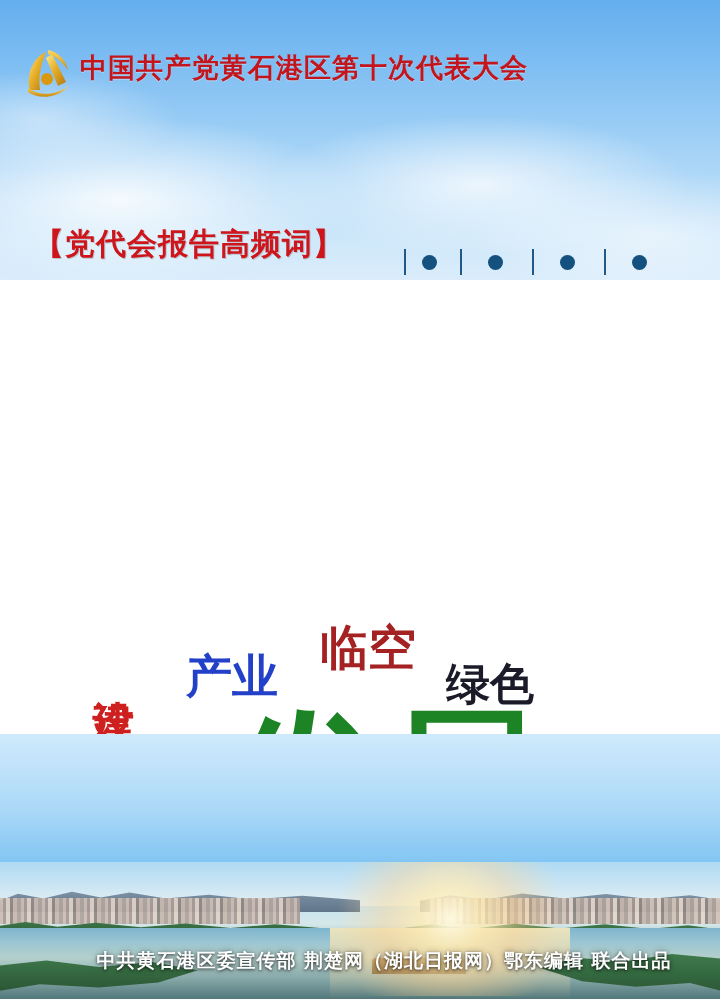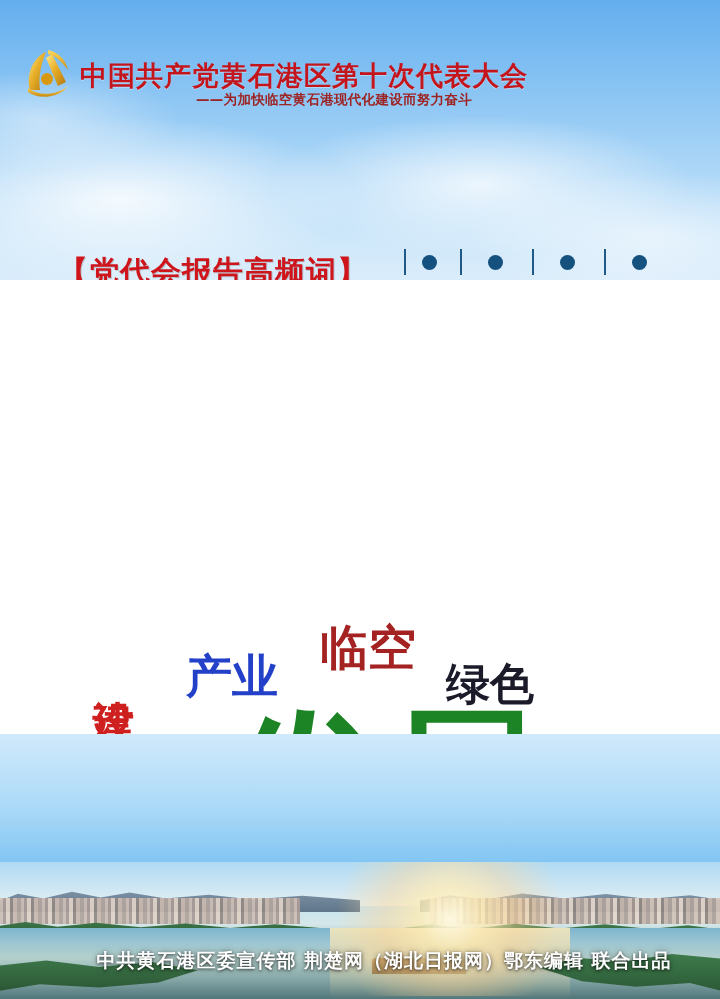--- a/index.html
+++ b/index.html
@@ -24,38 +24,36 @@
   
   .emblem{position:absolute;left:22px;top:46px;width:52px;height:54px;}
   
   .main-title{
     position:absolute;left:80px;top:50px;width:440px;
     font-family:"DejaVu Sans","Liberation Sans",sans-serif;
     font-size:27px;font-weight:bold;letter-spacing:1px;
     color:#c4151c;
     text-shadow:0 1px 0 rgba(255,255,255,.35);
     white-space:nowrap;
-    margin-top:8px;
   }
   .sub-title{
     position:absolute;left:196px;top:91px;width:470px;
     font-family:"DejaVu Sans","Liberation Sans",sans-serif;
     font-size:13.5px;font-weight:bold;letter-spacing:.3px;
     color:#9e2323;white-space:nowrap;
   }
 
   
   .section-title{
-    position:absolute;left:34px;top:252px;
+    position:absolute;left:34px;top:224px;
     font-family:Liberation Serif, serif;
     font-size:30px;font-weight:bold;letter-spacing:1px;
     color:#cf151c;
     text-shadow:1px 1px 0 rgba(120,120,120,.35);
     white-space:nowrap;
-    margin-left:24px;
   }
   .deco{position:absolute;left:404px;top:248px;width:300px;height:28px;}
   .deco .bar{position:absolute;top:1px;width:2px;height:26px;background:#16517f;opacity:.95;}
   .deco .dot{position:absolute;top:7px;width:15px;height:15px;border-radius:50%;background:#15517f;}
 
   
   .cloud-card{
     position:absolute;left:0;top:280px;width:720px;height:454px;
     background:#ffffff;
   }
@@ -153,21 +151,20 @@
       </defs>
       <path d="M8 44 C4 30 10 12 24 6 C20 16 16 28 18 44 Z" fill="url(#gold)"></path>
       <path d="M6 42 C16 50 34 50 46 40 C38 52 16 54 6 46 Z" fill="url(#gold2)"></path>
       <path d="M30 8 L44 36 L36 40 L24 12 Z" fill="url(#gold)"></path>
       <path d="M26 4 C36 6 44 14 46 24 C40 16 34 10 26 8 Z" fill="url(#gold2)"></path>
       <circle cx="25" cy="33" r="6" fill="#d9980f"></circle>
     </svg>
   </div>
 
   <div class="main-title">中国共产党黄石港区第十次代表大会</div>
-  <div class="sub-title">——为加快临空黄石港现代化建设而努力奋斗</div>
 
   <div class="section-title">【党代会报告高频词】</div>
 
   <div class="deco">
     <div class="bar" style="left:0px"></div>
     <div class="dot" style="left:18px"></div>
     <div class="bar" style="left:56px"></div>
     <div class="dot" style="left:84px"></div>
     <div class="bar" style="left:128px"></div>
     <div class="dot" style="left:156px"></div>

